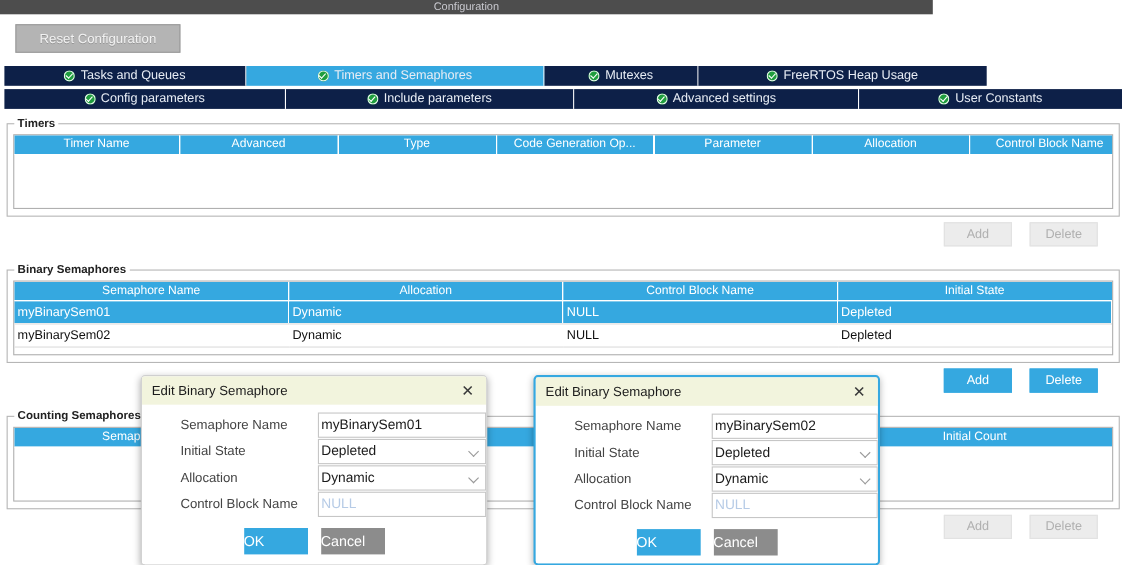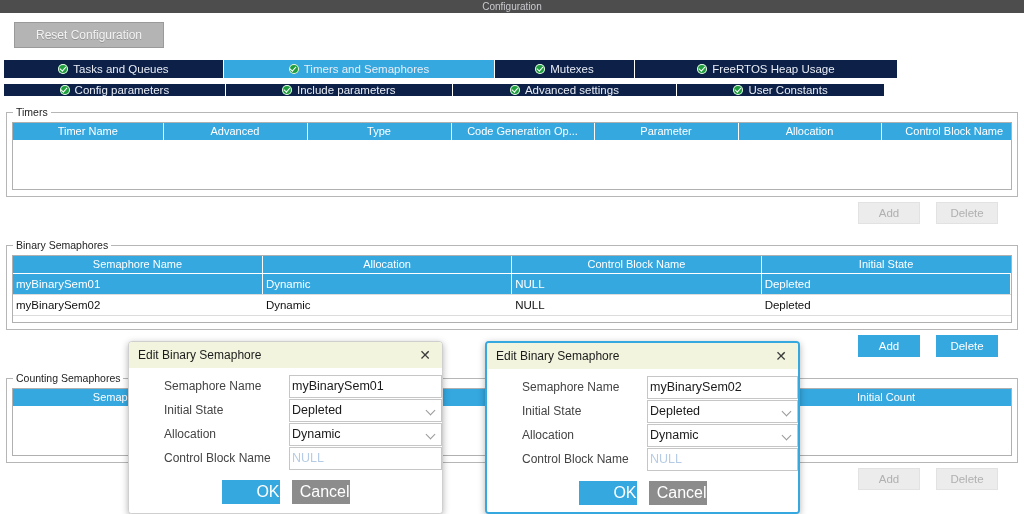--- a/index.html
+++ b/index.html
@@ -13,21 +13,21 @@
   .app {
     position: relative;
     width: 1024px; height: 514px;
     background: #ffffff;
     overflow: hidden;
   }
 
   
   .titlebar {
     position: absolute; left: 0; top: 0;
-    width: 1024px; height: 13px;
+    width: 848px; height: 13px;
     background: #4d4d4d;
     color: #c9c9cf;
     font-size: 10px;
     line-height: 13px;
     text-align: center;
   }
 
   
   .reset-btn {
     position: absolute; left: 14px; top: 22px;
@@ -42,21 +42,21 @@
     text-shadow: 0 1px 0 rgba(0,0,0,0.18);
   }
 
   
   .tabrow {
     position: absolute; left: 4px;
     display: flex;
     height: 18px;
   }
   .tabrow.r1 { top: 60px; width: 1016px; }
-  .tabrow.r2 { top: 81px; width: 880px; align-items: center; }
+  .tabrow.r2 { top: 81px; width: 1016px; }
   .tab {
     background: #0d2048;
     color: #e8edf5;
     font-size: 11.5px;
     display: flex;
     align-items: center;
     justify-content: center;
     gap: 5px;
     border-right: 1px solid #ffffff;
     cursor: pointer;
@@ -88,21 +88,21 @@
   .group {
     position: absolute;
     border: 1px solid #b6b6b6;
   }
   .group > .legend {
     position: absolute;
     top: -7px; left: 6px;
     background: #ffffff;
     padding: 0 3px;
     font-size: 10.5px;
-    font-weight: normal;
+    font-weight: bold;
     color: #222;
     white-space: nowrap;
   }
 
   
   .tablewrap {
     position: absolute;
     border: 1px solid #b0b0b0;
     background: #ffffff;
     overflow: hidden;
@@ -224,23 +224,23 @@
     transform: rotate(45deg);
   }
   .dlg-actions {
     display: flex;
     justify-content: center;
     gap: 12px;
     padding: 10px 0 12px 0;
   }
   .dbtn {
     width: 58px; height: 24px;
-    font-size: 16px;
+    font-size: 13px;
     line-height: 23px;
-    text-align: right;
+    text-align: left;
     cursor: pointer;
     color: #ffffff;
   }
   .dbtn.ok { background: #35a8e0; }
   .dbtn.cancel { background: #8c8c8c; }
 </style>
 </head>
 <body>
 
 <div class="app">

